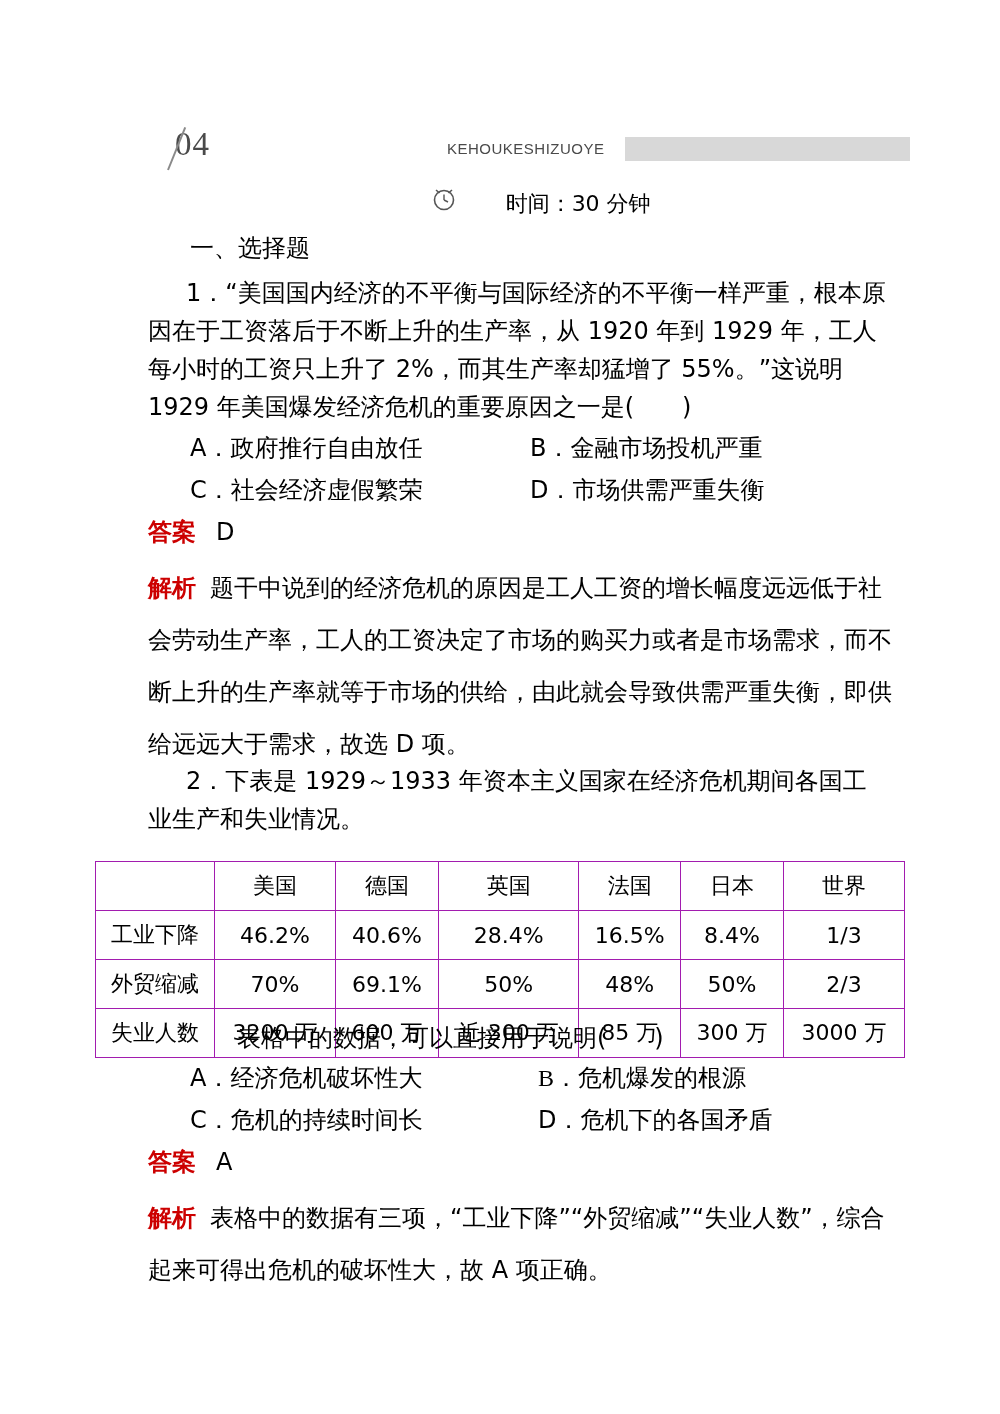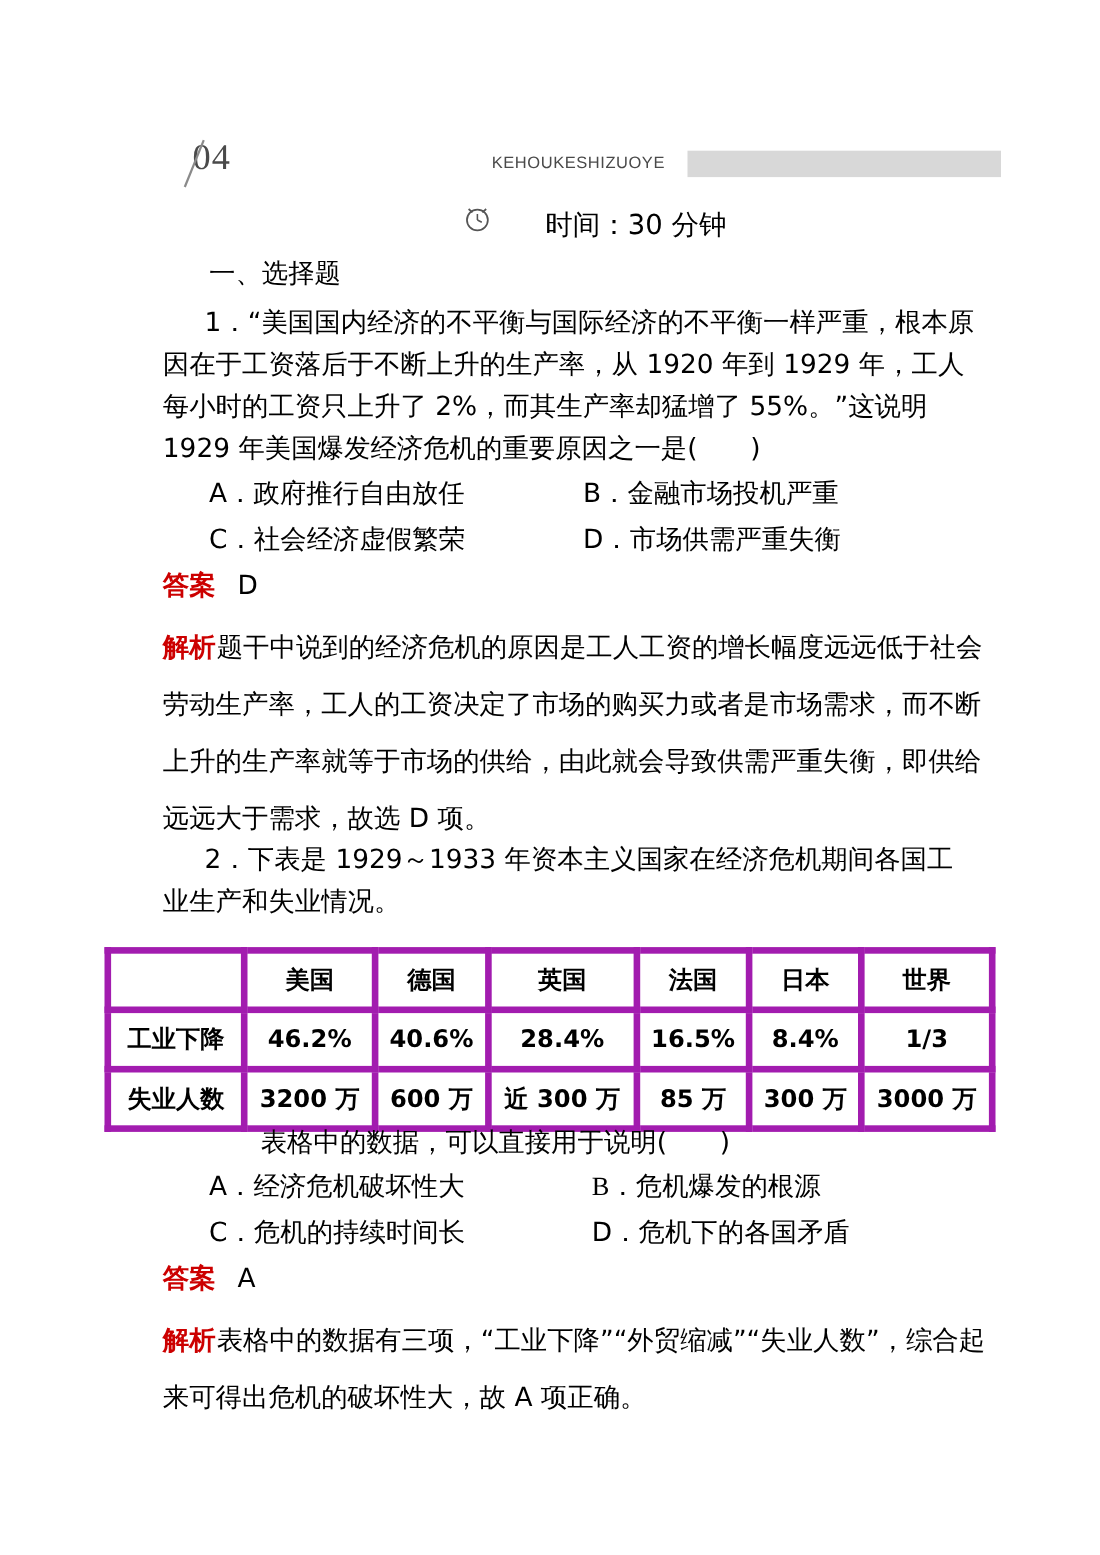--- a/index.html
+++ b/index.html
@@ -89,21 +89,21 @@
     display: inline-block;
     vertical-align: middle;
     margin-right: 40px;
     position: relative;
     top: -2px;
   }
   .time-text {
     display: inline-block;
     vertical-align: middle;
     font-family: "DejaVu Sans", sans-serif;
-    font-size: 25px;
+    font-size: 22px;
   }
   
   .sec-title {
     position: absolute;
     left: 190px;
     top: 232px;
     font-family: "DejaVu Sans", sans-serif;
     font-size: 24px;
   }
   .para {
@@ -150,41 +150,41 @@
     position: absolute;
     left: 148px;
     width: 752px;
     font-size: 24px;
     line-height: 52px;
     font-family: "DejaVu Sans", sans-serif;
   }
   .exp-label {
     color: #cc0000;
     font-weight: bold;
-    margin-right: 1px;
+    margin-right: 14px;
   }
   
   .tbl-wrap {
     position: absolute;
     left: 95px;
     top: 861px;
     width: 810px;
   }
   table.data {
     border-collapse: collapse;
     width: 810px;
     font-family: "DejaVu Sans", sans-serif;
     font-size: 22px;
   }
   table.data td, table.data th {
-    border: 6px solid #a21caf;
+    border: 1px solid #a21caf;
     text-align: center;
     height: 44px;
     padding: 2px 4px;
-    font-weight: bold;
+    font-weight: normal;
   }
   table.data td.rowhdr {
     width: 110px;
   }
   .tbl-corner {
     width: 110px;
   }
   
   .center-note {
     position: absolute;
@@ -259,20 +259,29 @@
         <tr>
           <td class="rowhdr">工业下降</td>
           <td>46.2%</td>
           <td>40.6%</td>
           <td>28.4%</td>
           <td>16.5%</td>
           <td>8.4%</td>
           <td>1/3</td>
         </tr>
         <tr>
+          <td class="rowhdr">外贸缩减</td>
+          <td>70%</td>
+          <td>69.1%</td>
+          <td>50%</td>
+          <td>48%</td>
+          <td>50%</td>
+          <td>2/3</td>
+        </tr>
+        <tr>
           <td class="rowhdr">失业人数</td>
           <td>3200 万</td>
           <td>600 万</td>
           <td>近 300 万</td>
           <td>85 万</td>
           <td>300 万</td>
           <td>3000 万</td>
         </tr>
       </tbody>
     </table>

